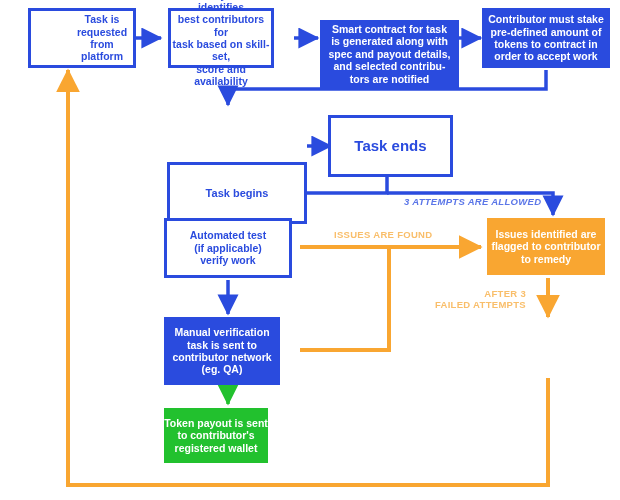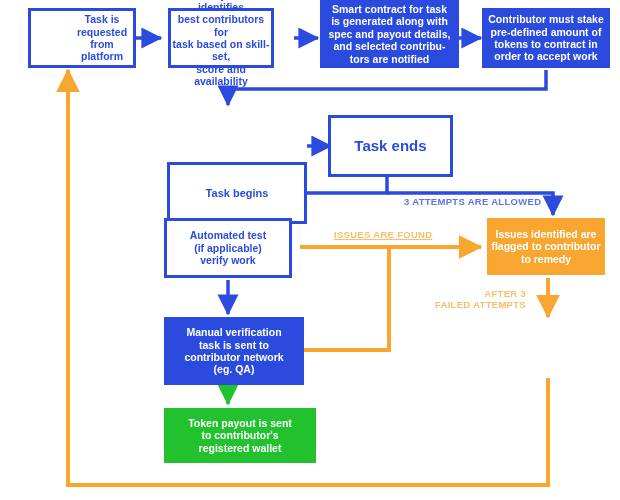--- a/index.html
+++ b/index.html
@@ -64,21 +64,21 @@
   </svg>
 
   <div class="node blue-outline" style="left:28px;top:8px;width:108px;height:60px;font-size:10.5px;white-space:pre-line;padding-left:40px;">Task is requested
 from platform</div>
 
   <div class="node blue-outline" style="left:168px;top:8px;width:106px;height:60px;font-size:10.5px;white-space:pre-line;">RAT system identifies
 best contributors for
 task based on skill-set,
 score and availability</div>
 
-  <div class="node blue-fill" style="left:320px;top:0;width:139px;height:68px;font-size:10.5px;white-space:pre-line;">Smart contract for task
+  <div class="node blue-fill" style="left:320px;top:20px;width:139px;height:68px;font-size:10.5px;white-space:pre-line;">Smart contract for task
 is generated along with
 spec and payout details,
 and selected contribu-
 tors are notified</div>
 
   <div class="node blue-fill" style="left:482px;top:8px;width:128px;height:60px;font-size:10.5px;white-space:pre-line;">Contributor must stake
 pre-defined amount of
 tokens to contract in
 order to accept work</div>
 
@@ -87,30 +87,30 @@
   <div class="node blue-outline" style="left:328px;top:115px;width:125px;height:62px;font-size:15px;white-space:pre-line;text-align:center;">Task ends</div>
 
   <div class="node blue-outline" style="left:164px;top:218px;width:128px;height:60px;font-size:10.5px;white-space:pre-line;">Automated test
 (if applicable)
 verify work</div>
 
   <div class="node orange-fill" style="left:487px;top:218px;width:118px;height:57px;font-size:10.5px;white-space:pre-line;">Issues identified are
 flagged to contributor
 to remedy</div>
 
-  <div class="node blue-fill" style="left:164px;top:317px;width:140px;height:68px;font-size:10.5px;white-space:pre-line;">Manual verification
+  <div class="node blue-fill" style="left:164px;top:317px;width:116px;height:68px;font-size:10.5px;white-space:pre-line;">Manual verification
 task is sent to
 contributor network
 (eg. QA)</div>
 
 
-  <div class="node green-fill" style="left:164px;top:408px;width:152px;height:55px;font-size:10.5px;white-space:pre-line;">Token payout is sent
+  <div class="node green-fill" style="left:164px;top:408px;width:104px;height:55px;font-size:10.5px;white-space:pre-line;">Token payout is sent
 to contributor's
 registered wallet</div>
 
-  <div class="edge-label lbl-blue" style="left:404px;top:196px;font-size:9.5px;">3 ATTEMPTS ARE ALLOWED</div>
+  <div class="edge-label lbl-blue" style="left:404px;top:196px;font-size:9.5px;font-style:italic;">3 ATTEMPTS ARE ALLOWED</div>
 
-  <div class="edge-label lbl-orange" style="left:334px;top:229px;font-size:9.5px;text-decoration:underline;">ISSUES ARE FOUND</div>
+  <div class="edge-label lbl-orange" style="left:334px;top:229px;font-size:9.5px;">ISSUES ARE FOUND</div>
 
   <div class="edge-label lbl-orange" style="left:426px;top:288px;width:100px;font-size:9.5px;white-space:pre-line;text-align:right;">AFTER 3
 FAILED ATTEMPTS</div>
 
 </div>
 
 </body></html>

